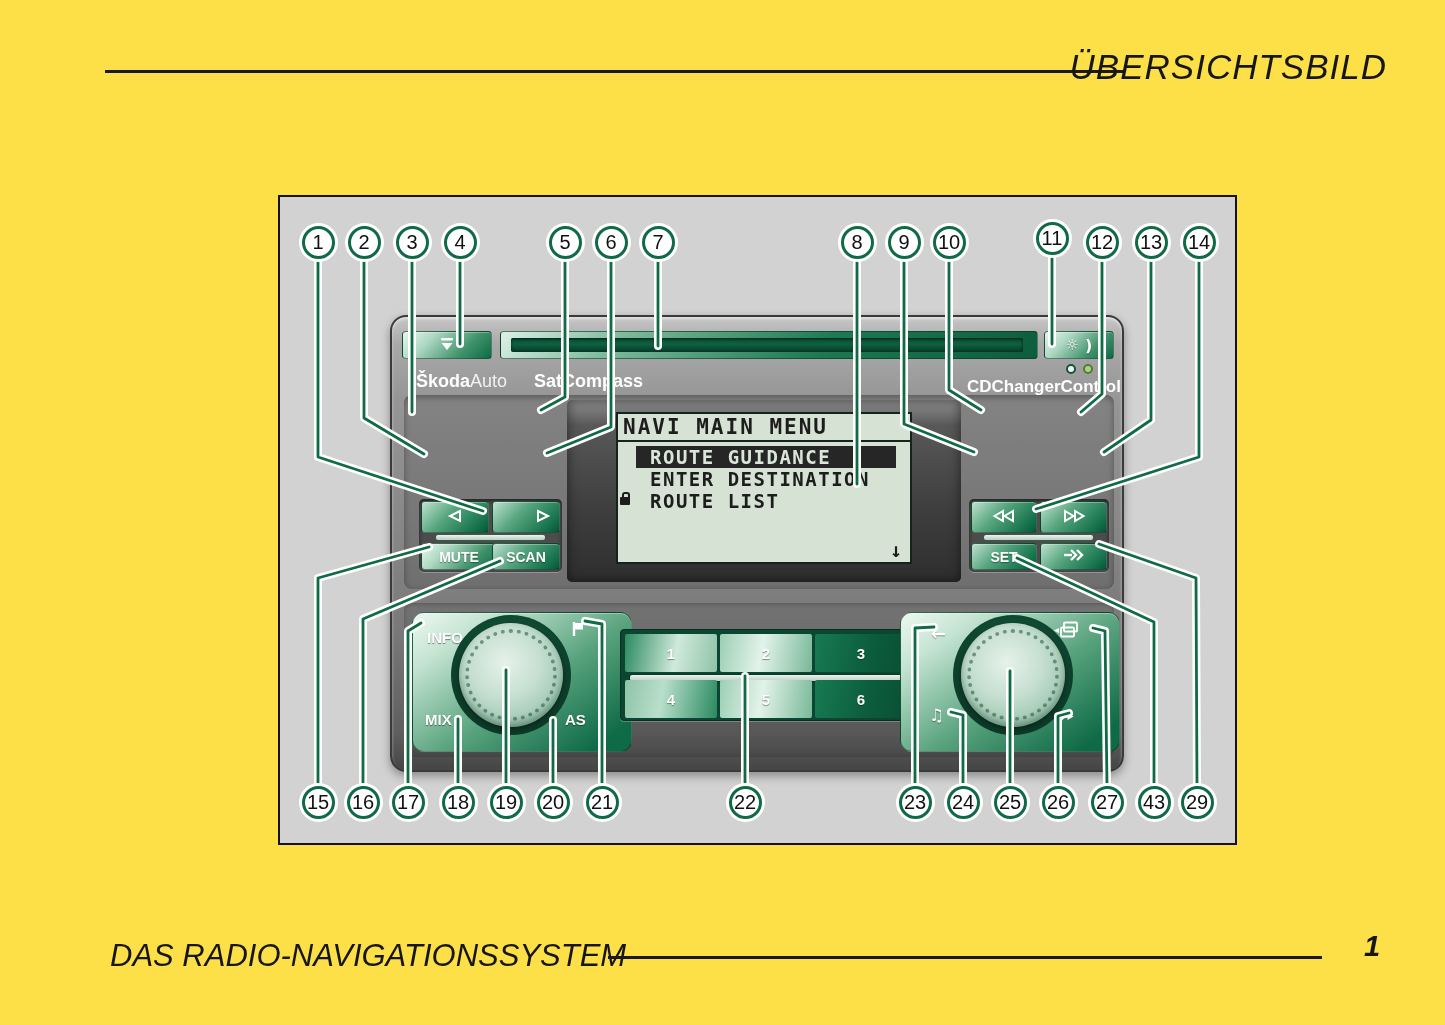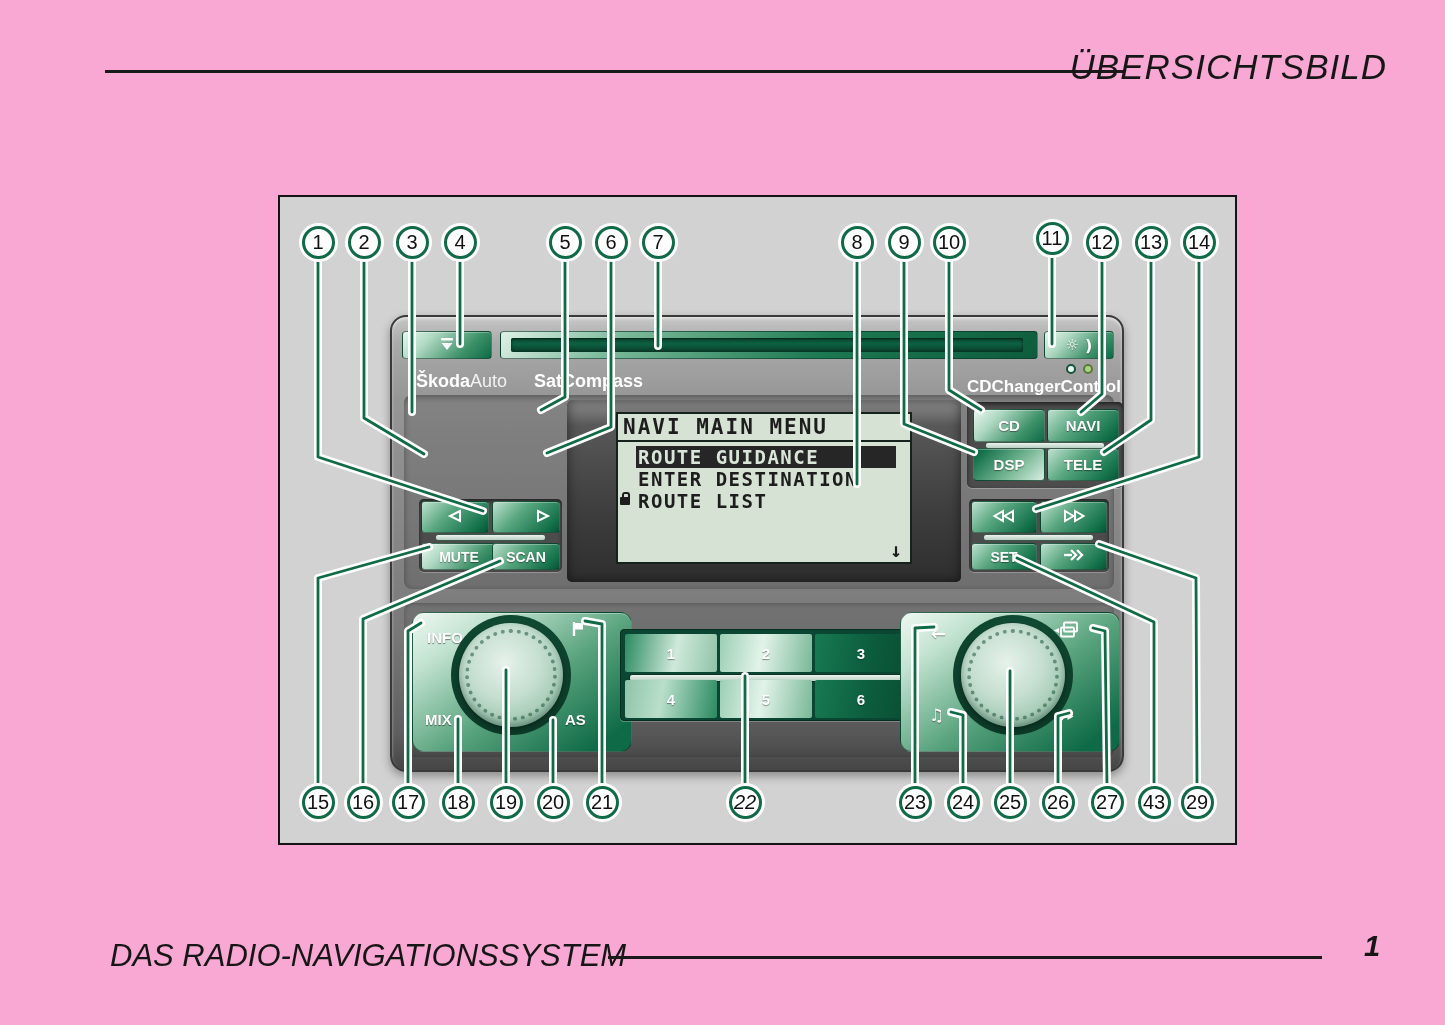--- a/index.html
+++ b/index.html
@@ -1,17 +1,17 @@
 <!DOCTYPE html>
 <html><head>
 <meta charset="utf-8">
 <style>
   * { margin:0; padding:0; box-sizing:border-box; }
   body { background:#ffffff; font-family:"Liberation Sans", sans-serif; }
-  .page { position:relative; width:1445px; height:1025px; background:#f9a8d4; overflow:hidden; }
+  .page { position:relative; width:1445px; height:1025px; background:#fde047; overflow:hidden; }
 
   
   .header-line { position:absolute; left:105px; top:70px; width:1018px; height:3px; background:#1a1a1a; }
   .header-title { position:absolute; right:58px; top:47px; font:italic 400 35px "Liberation Sans",sans-serif; color:#161616; letter-spacing:1px; white-space:nowrap; }
   .footer-title { position:absolute; left:110px; top:938px; font:italic 400 31px "Liberation Sans",sans-serif; color:#161616; white-space:nowrap; }
   .footer-line { position:absolute; left:608px; top:956px; width:714px; height:3px; background:#1a1a1a; }
   .page-num { position:absolute; left:1364px; top:930px; font:italic 700 29px "Liberation Sans",sans-serif; color:#161616; }
 
   
   .diagram { position:absolute; left:278px; top:195px; width:959px; height:650px; background:#d2d2d2; border:2px solid #141414; }
@@ -60,21 +60,21 @@
   .screen { position:absolute; left:49px; top:12px; width:296px; height:152px; background:#d6e2d4;
     border:2px solid #16231d; font-family:"DejaVu Sans Mono",monospace; font-weight:700; color:#1d1d1d; }
   .lcd-title { height:28px; border-bottom:2px solid #16231d; display:flex; align-items:center; padding:0 5px;
     font-size:21px; letter-spacing:2px; white-space:pre; }
   .menu { padding:4px 2px 0 2px; }
   .menu-row { display:flex; align-items:center; height:22px; font-size:19px; letter-spacing:1.5px; white-space:pre; }
   .lockcol { width:16px; display:flex; justify-content:flex-start; align-items:center; }
   .lock { width:10px; height:8px; background:#1d1d1d; position:relative; border-radius:1px; }
   .lock::before { content:''; position:absolute; top:-5px; left:2px; width:4px; height:5px;
     border:2px solid #1d1d1d; border-bottom:none; border-radius:3px 3px 0 0; }
-  .menu-row .label { padding:0 2px; }
+  .menu-row .label { padding:0 14px; }
   .menu-row.sel .label { background:#262626; color:#d9e6d9; flex:1; margin-right:12px; }
   .scroll-arrow { position:absolute; right:8px; bottom:0px; font-size:20px; font-weight:700; }
 
   
   .cluster { position:absolute; width:220px; height:140px; border-radius:12px;
     background:linear-gradient(145deg,#eef8f1 0%,#c3e3d1 20%,#58a37d 55%,#0f6b47 90%);
     border:1px solid rgba(8,46,31,.55); box-shadow:inset 0 1px 0 rgba(255,255,255,.35); }
   .well { position:absolute; width:120px; height:120px; border-radius:50%;
     background:radial-gradient(circle at 50% 42%,#27815a 0%,#0f4731 55%,#092b1d 100%); }
   .knob { position:absolute; width:104px; height:104px; border-radius:50%;
@@ -149,27 +149,20 @@
           <div class="lcd-title">NAVI MAIN MENU</div>
           <div class="menu" id="menu-list">
               <div class="menu-row sel"><span class="lockcol"></span><span class="label">ROUTE GUIDANCE</span></div>
               <div class="menu-row"><span class="lockcol"></span><span class="label">ENTER DESTINATION</span></div>
               <div class="menu-row"><span class="lockcol"><span class="lock"></span></span><span class="label">ROUTE LIST</span></div>
             </div>
           <div class="scroll-arrow">↓</div>
         </div>
       </div>
 
-      <div class="panel" style="left:575px;top:85px;width:156px;height:86px;">
-        <div class="btn g1" style="left:6px;top:7px;width:72px;height:33px;">CD</div>
-        <div class="btn g2" style="left:80px;top:7px;width:72px;height:33px;">NAVI</div>
-        <div class="divider" style="left:18px;top:40px;width:120px;height:7px;"></div>
-        <div class="btn g3" style="left:6px;top:46px;width:72px;height:33px;">DSP</div>
-        <div class="btn g2" style="left:80px;top:46px;width:72px;height:33px;">TELE</div>
-      </div>
 
       <div class="panel" style="left:27px;top:182px;width:143px;height:73px;">
         <div class="btn g2" style="left:2px;top:2px;width:68px;height:32px;">
           <span><svg width="16" height="14">
                 <path d="M13 2 L3 7 L13 12 Z" fill="none" stroke="#fff" stroke-width="2"></path>
               </svg></span>
         </div>
         <div class="btn g2" style="left:73px;top:2px;width:68px;height:32px;justify-content:flex-end;padding-right:8px;">
           <span><svg width="16" height="14">
                 <path d="M3 2 L13 7 L3 12 Z" fill="none" stroke="#fff" stroke-width="2"></path>
@@ -331,21 +324,21 @@
       <div class="callout" style="left: 1085.5px; top: 225.5px;">12</div>
       <div class="callout" style="left: 1134.5px; top: 225.5px;">13</div>
       <div class="callout" style="left: 1182.5px; top: 225.5px;">14</div>
       <div class="callout" style="left: 301.5px; top: 785.5px;">15</div>
       <div class="callout" style="left: 346.5px; top: 785.5px;">16</div>
       <div class="callout" style="left: 391.5px; top: 785.5px;">17</div>
       <div class="callout" style="left: 441.5px; top: 785.5px;">18</div>
       <div class="callout" style="left: 489.5px; top: 785.5px;">19</div>
       <div class="callout" style="left: 536.5px; top: 785.5px;">20</div>
       <div class="callout" style="left: 585.5px; top: 785.5px;">21</div>
-      <div class="callout" style="left: 728.5px; top: 785.5px; font-style: italic;">22</div>
+      <div class="callout" style="left: 728.5px; top: 785.5px;">22</div>
       <div class="callout" style="left: 898.5px; top: 785.5px;">23</div>
       <div class="callout" style="left: 946.5px; top: 785.5px;">24</div>
       <div class="callout" style="left: 993.5px; top: 785.5px;">25</div>
       <div class="callout" style="left: 1041.5px; top: 785.5px;">26</div>
       <div class="callout" style="left: 1090.5px; top: 785.5px;">27</div>
       <div class="callout" style="left: 1137.5px; top: 785.5px;">43</div>
       <div class="callout" style="left: 1180.5px; top: 785.5px;">29</div>
     </div>
 
   <div class="footer-title">DAS RADIO-NAVIGATIONSSYSTEM</div>

